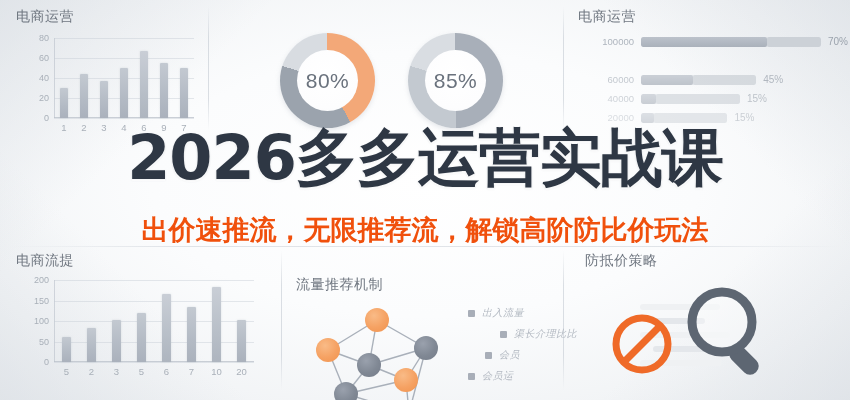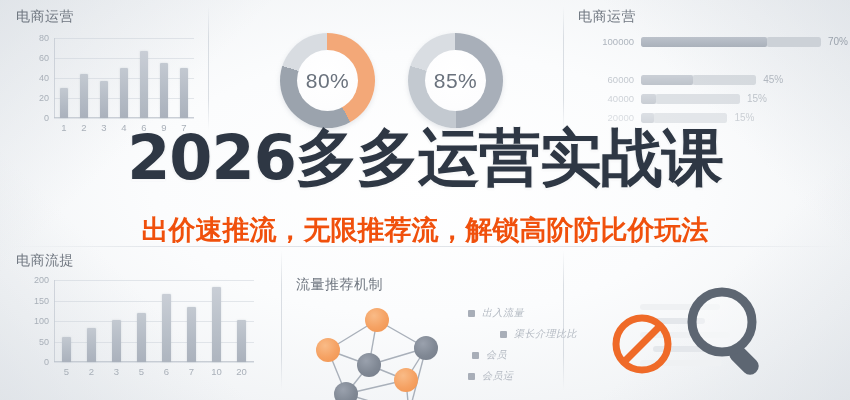--- a/index.html
+++ b/index.html
@@ -290,32 +290,33 @@
       </div>
     <div id="netlegend" style="position:absolute;left:172px;top:30px;width:85px;">
         <div class="legend-item" style="top: 0px; left: 0px;">
           <span class="legend-sq"></span>
           <span class="legend-tx">出入流量</span>
         </div>
         <div class="legend-item" style="top: 21px; left: 0px; padding-left: 32px;">
           <span class="legend-sq"></span>
           <span class="legend-tx">渠长介理比比</span>
         </div>
-        <div class="legend-item" style="top: 42px; left: 4px;">
+        <div class="legend-item" style="top: 42px; left: 17px;">
           <span class="legend-sq"></span>
           <span class="legend-tx">会员</span>
         </div>
         <div class="legend-item" style="top: 63px; left: 0px;">
           <span class="legend-sq"></span>
           <span class="legend-tx">会员运</span>
         </div>
       </div>
   </div>
 
   <div class="panel" style="left:585px;top:252px;width:255px;height:140px;">
+    <div class="p-title">防抵价策略</div>
 
     <div class="doc-line lt" style="left:55px;top:52px;width:80px;"></div>
     <div class="doc-line" style="left:68px;top:66px;width:52px;"></div>
     <div class="doc-line lt" style="left:55px;top:80px;width:90px;"></div>
     <div class="doc-line" style="left:68px;top:94px;width:66px;"></div>
     <div class="doc-line lt" style="left:55px;top:108px;width:82px;"></div>
 
     <svg width="64" height="64" style="position:absolute;left:25px;top:60px;">
       <circle cx="32" cy="32" r="26" fill="none" stroke="#ef6a28" stroke-width="7"></circle>
       <line x1="14" y1="50" x2="50" y2="14" stroke="#ef6a28" stroke-width="7" stroke-linecap="butt"></line>

